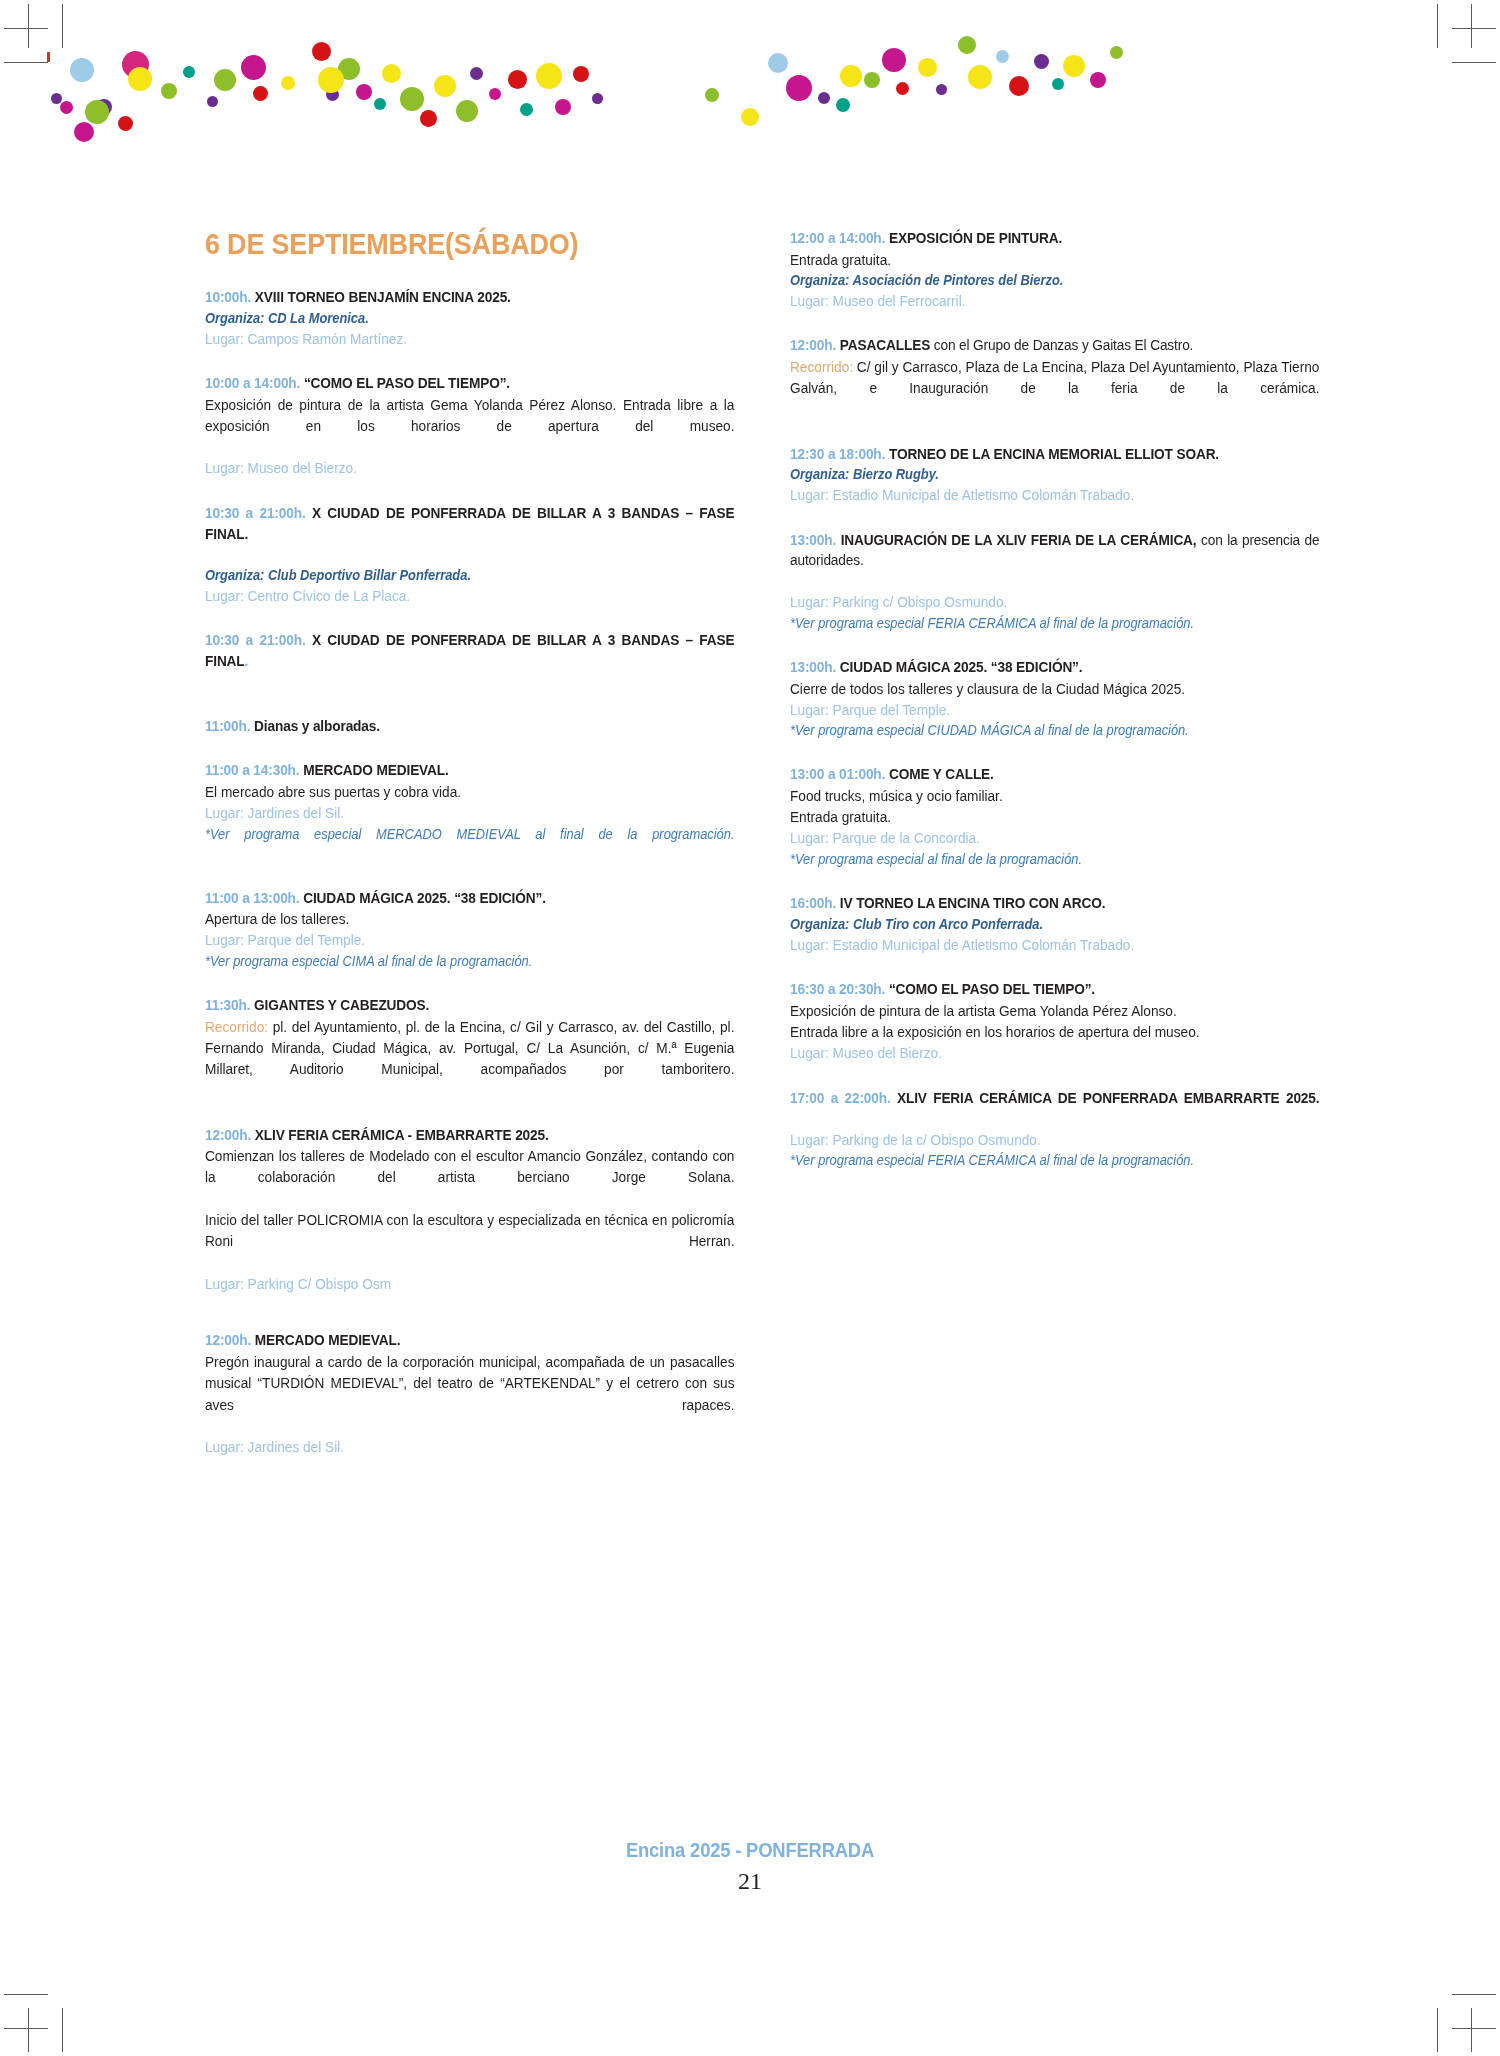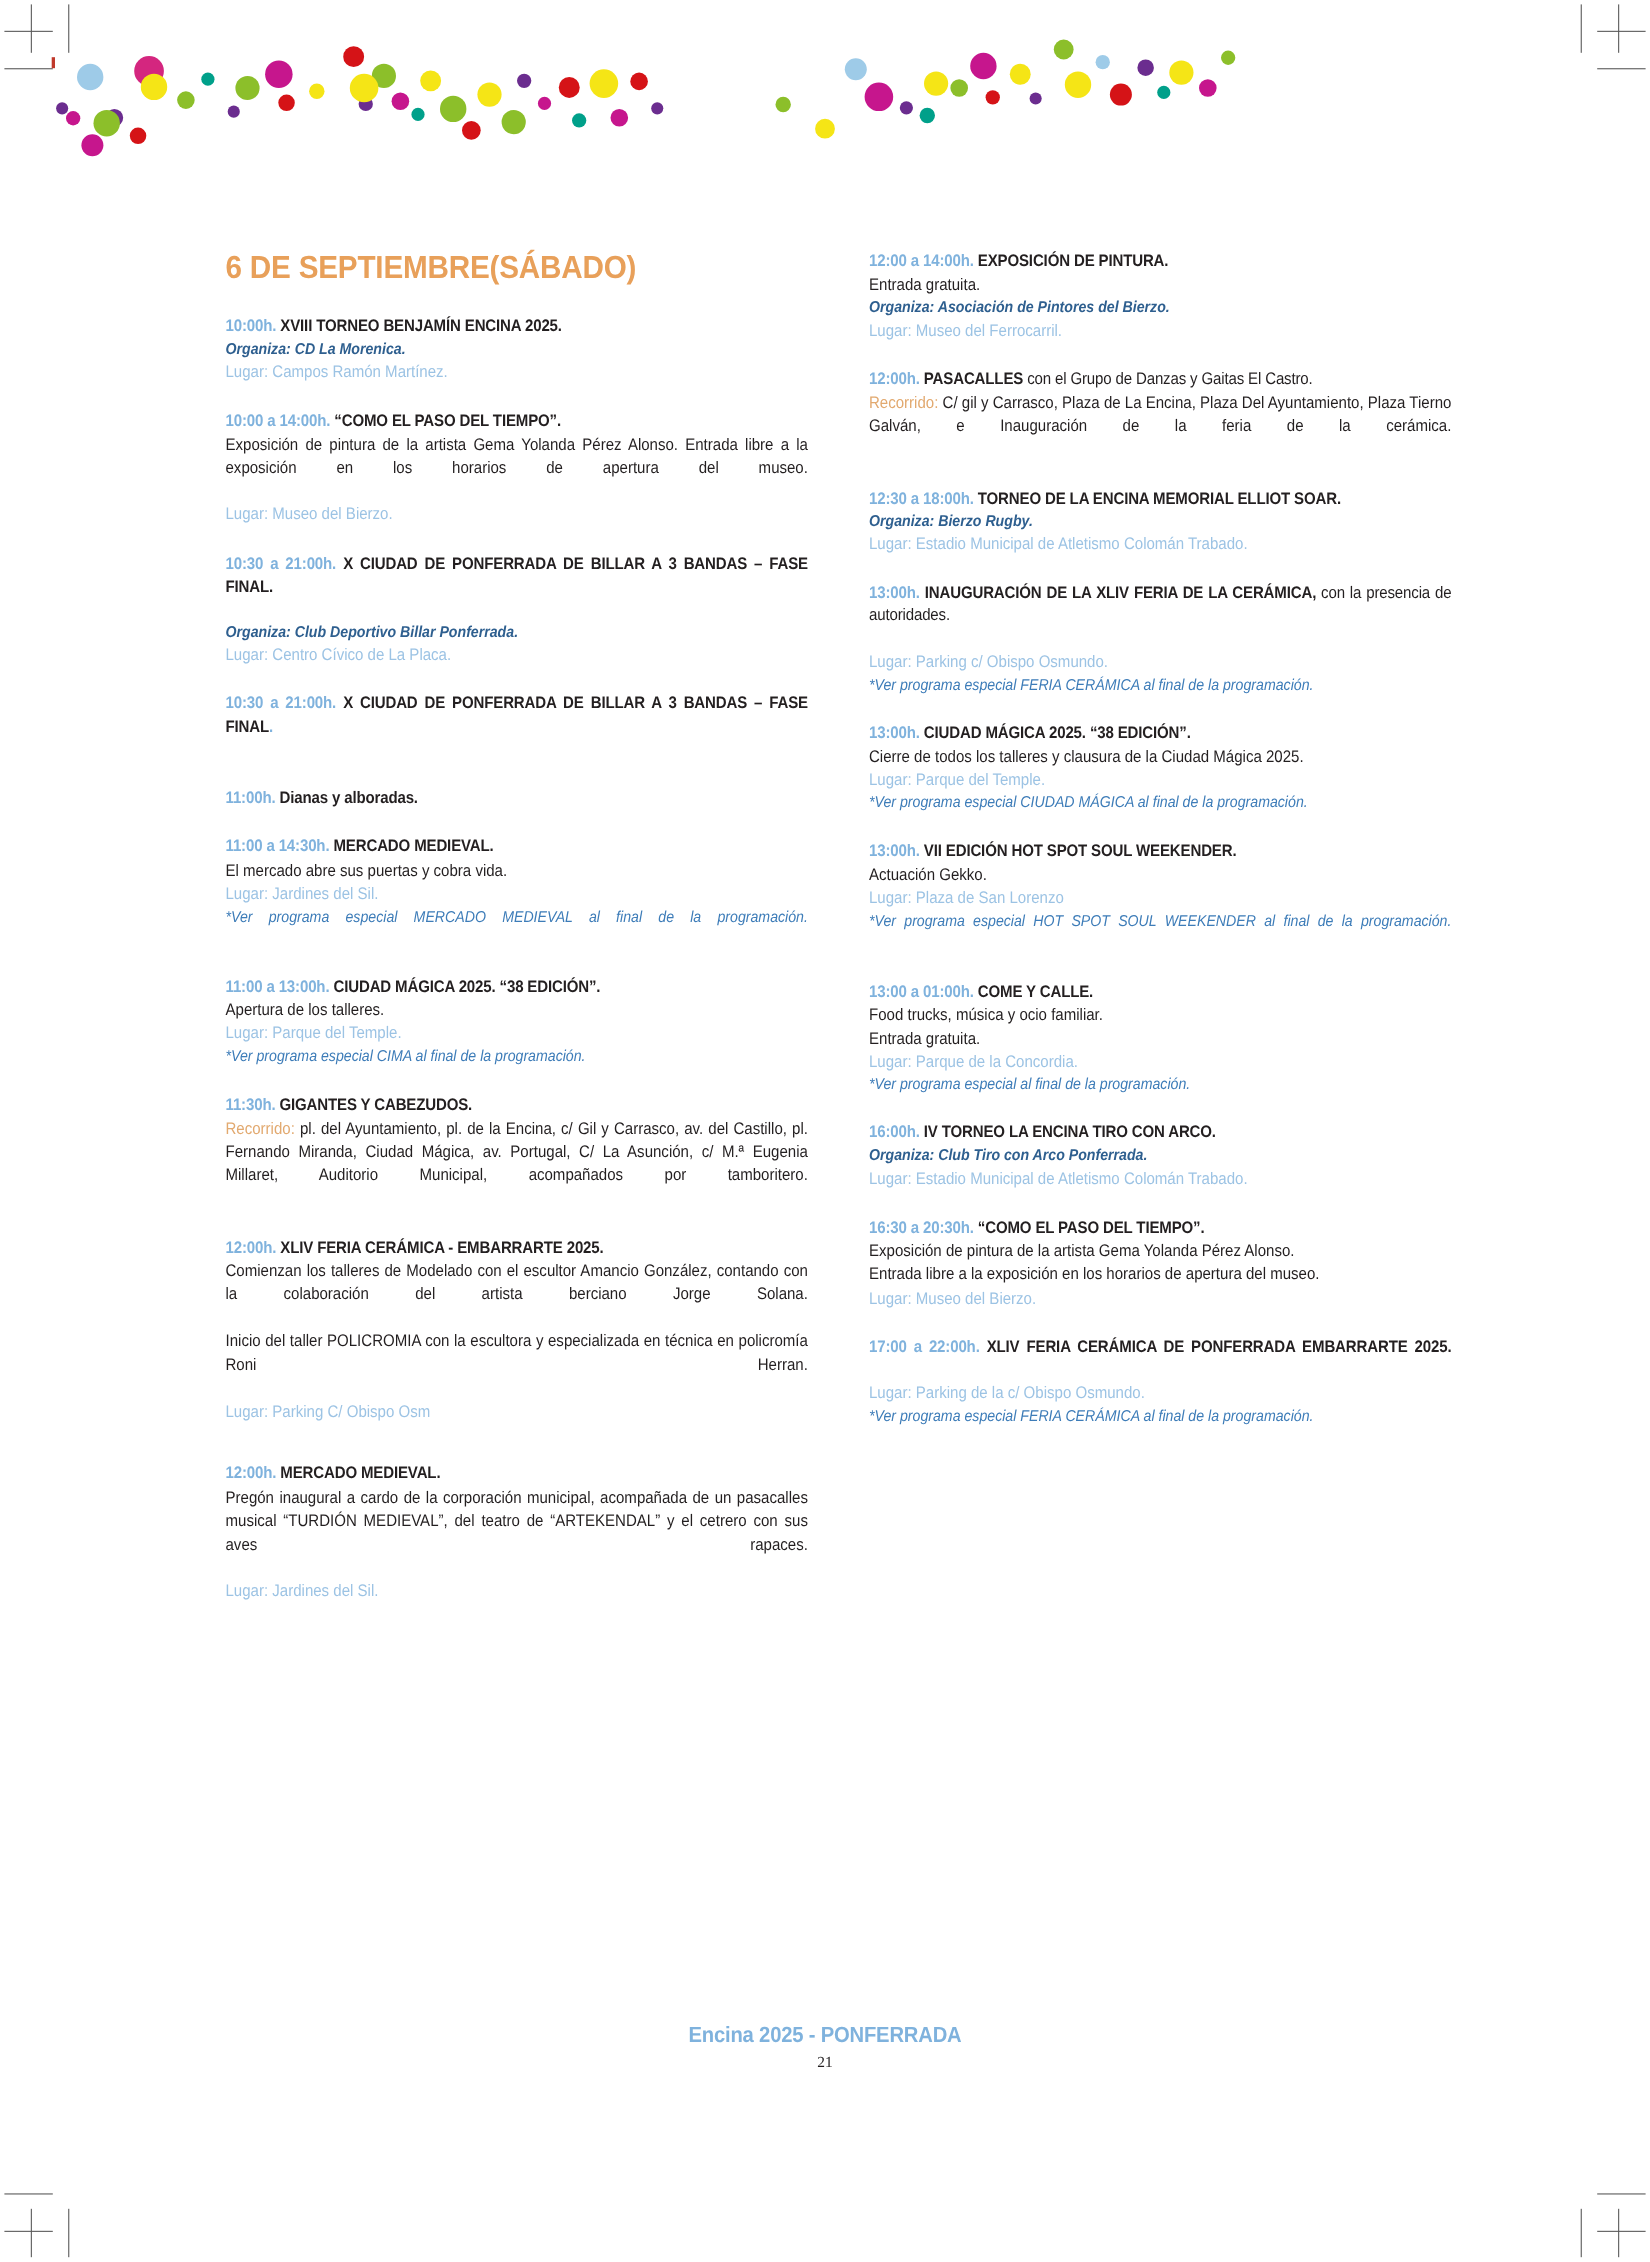--- a/index.html
+++ b/index.html
@@ -141,21 +141,21 @@
   }
   #footer-title {
     font-size: 20px;
     color: #7fb2dd;
     font-weight: bold;
     letter-spacing: -0.2px;
     transform: scaleX(0.92);
   }
   #page-number {
     font-family: "Liberation Serif", serif;
-    font-size: 14px;
+    font-size: 24px;
     color: #231f20;
     margin-top: 6px;
   }
 </style>
 </head>
 <body>
 
 <div>
   <div class="crop-mark" style="left:28px;  top:4px;   width:1px;  height:44px;"></div>
   <div class="crop-mark" style="left:4px;   top:28px;  width:44px; height:1px;"></div>
@@ -375,29 +375,20 @@
       <div class="event">
         <div class="line headline">
           <span class="time">13:00h.</span>
           <span class="hl-rest">CIUDAD MÁGICA 2025. “38 EDICIÓN”.</span>
         </div>
         <div class="line desc">Cierre de todos los talleres y clausura de la Ciudad Mágica 2025.</div>
         <div class="line lugar">Lugar: Parque del Temple.</div>
         <div class="line note">*Ver programa especial CIUDAD MÁGICA al final de la programación.</div>
       </div>
 
-      <div class="event">
-        <div class="line headline">
-          <span class="time">13:00h.</span>
-          <span class="hl-rest">VII EDICIÓN HOT SPOT SOUL WEEKENDER.</span>
-        </div>
-        <div class="line desc">Actuación Gekko.</div>
-        <div class="line lugar">Lugar: Plaza de San Lorenzo</div>
-        <div class="line note justify">*Ver programa especial HOT SPOT SOUL WEEKENDER al final de la programación.</div>
-      </div>
 
       <div class="event">
         <div class="line headline">
           <span class="time">13:00 a 01:00h.</span>
           <span class="hl-rest">COME Y CALLE.</span>
         </div>
         <div class="line desc">Food trucks, música y ocio familiar.</div>
         <div class="line desc">Entrada gratuita.</div>
         <div class="line lugar">Lugar: Parque de la Concordia.</div>
         <div class="line note">*Ver programa especial al final de la programación.</div>

